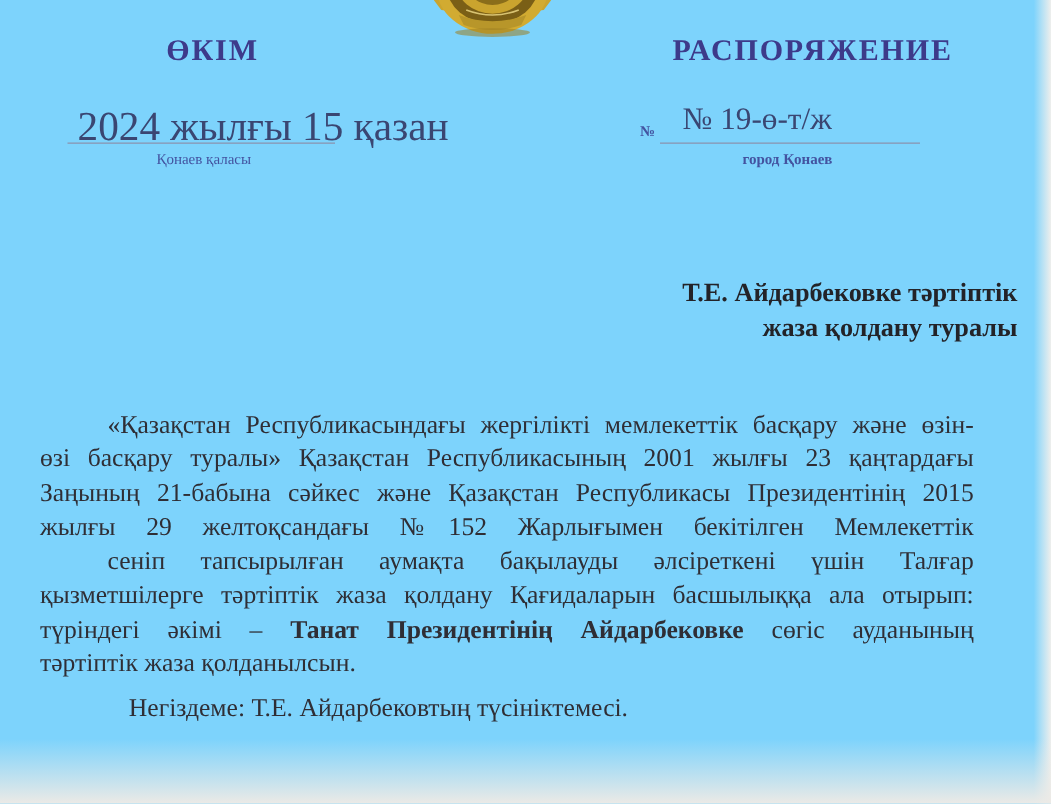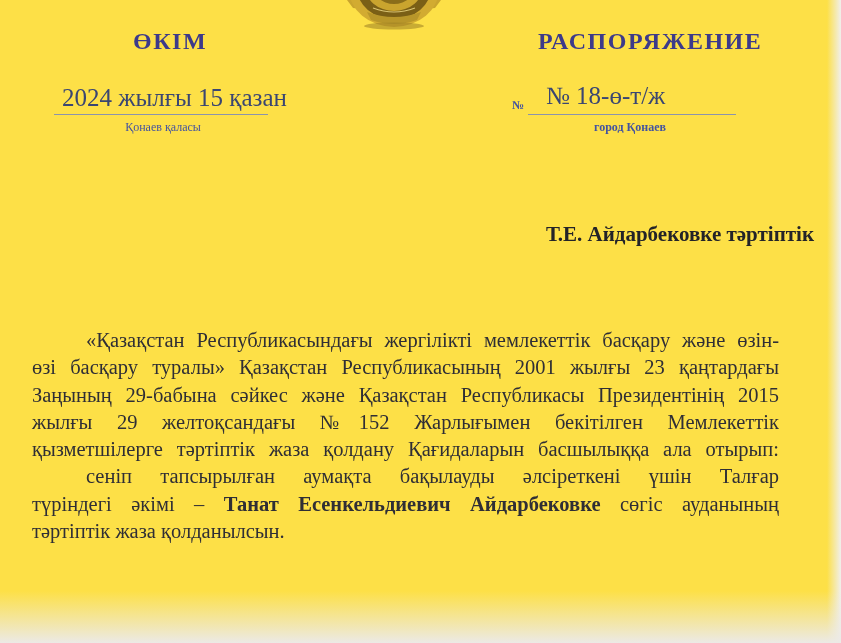--- a/index.html
+++ b/index.html
@@ -1,30 +1,30 @@
 <!DOCTYPE html>
 <html><head>
 <meta charset="utf-8">
 <style>
   html,body{margin:0;padding:0;}
-  .stage{position:relative;width:841px;height:643px;overflow:hidden;background:#fde047;
+  .stage{position:relative;width:841px;height:643px;overflow:hidden;background:#7dd3fc;
          font-family:"Liberation Serif", serif;}
   .page-shade{position:absolute;left:0;right:0;bottom:0;height:52px;
               background:linear-gradient(to bottom, rgba(251,251,249,0) 0%, #eceae6 100%);}
   .edge-shade{position:absolute;top:0;bottom:0;right:0;width:14px;
               background:linear-gradient(to right, rgba(251,251,249,0), #f0efec);}
 
   .emblem{position:absolute;left:347px;top:0;width:94px;height:30px;}
 
   .hdr{position:absolute;top:28px;font-weight:bold;font-size:24px;color:#3d3a8a;
        letter-spacing:1.5px;white-space:nowrap;}
   .hdr-left{left:133px;}
   .hdr-right{left:538px;font-family:Liberation Serif, serif;}
 
-  .date-text{position:absolute;left:62px;top:84px;font-size:25px;color:#3a4672;white-space:nowrap;}
+  .date-text{position:absolute;left:62px;top:84px;font-size:33px;color:#3a4672;white-space:nowrap;}
   .date-underline{position:absolute;left:54px;top:114px;width:214px;border-top:1.6px solid #8a93ad;}
   .date-sub{position:absolute;left:108px;top:120px;width:110px;text-align:center;
             font-size:12px;font-weight:normal;color:#4353a0;}
 
   .num-prefix{position:absolute;left:512px;top:98px;font-size:12px;font-weight:bold;color:#4353a0;}
   .num-text{position:absolute;left:546px;top:82px;font-size:25px;color:#3a4672;white-space:nowrap;}
   .num-underline{position:absolute;left:528px;top:114px;width:208px;border-top:1.6px solid #8a93ad;}
   .num-sub{position:absolute;left:582px;top:120px;width:96px;text-align:center;
            font-size:12px;font-weight:bold;color:#4353a0;}
 
@@ -58,35 +58,37 @@
   </svg>
 
   <div class="hdr hdr-left">ӨКІМ</div>
   <div class="hdr hdr-right">РАСПОРЯЖЕНИЕ</div>
 
   <div class="date-text">2024 жылғы 15 қазан</div>
   <div class="date-underline"></div>
   <div class="date-sub">Қонаев қаласы</div>
 
   <div class="num-prefix">№</div>
-  <div class="num-text">№ 18-ө-т/ж</div>
+  <div class="num-text">№ 19-ө-т/ж</div>
   <div class="num-underline"></div>
   <div class="num-sub">город Қонаев</div>
 
   <div class="doc-title">
     <div>Т.Е. Айдарбековке тәртіптік</div>
+    <div>жаза қолдану туралы</div>
   </div>
 
   <div class="body-text">
     <div class="bline indent">«Қазақстан Республикасындағы жергілікті мемлекеттік басқару және өзін-</div>
     <div class="bline">өзі басқару туралы» Қазақстан Республикасының 2001 жылғы 23 қаңтардағы</div>
-    <div class="bline">Заңының 29-бабына сәйкес және Қазақстан Республикасы Президентінің 2015</div>
+    <div class="bline">Заңының 21-бабына сәйкес және Қазақстан Республикасы Президентінің 2015</div>
     <div class="bline">жылғы 29 желтоқсандағы №152 Жарлығымен бекітілген Мемлекеттік</div>
+    <div class="bline indent">сеніп тапсырылған аумақта бақылауды әлсіреткені үшін Талғар</div>
     <div class="bline">қызметшілерге тәртіптік жаза қолдану Қағидаларын басшылыққа ала отырып:</div>
-    <div class="bline indent">сеніп тапсырылған аумақта бақылауды әлсіреткені үшін Талғар</div>
-    <div class="bline"><span>түріндегі әкімі – </span><span class="b">Танат Есенкельдиевич Айдарбековке</span><span> сөгіс ауданының</span></div>
+    <div class="bline"><span>түріндегі әкімі – </span><span class="b">Танат Президентінің Айдарбековке</span><span> сөгіс ауданының</span></div>
     <div class="bline plain">тәртіптік жаза қолданылсын.</div>
   </div>
 
+  <div class="basis">Негіздеме: Т.Е. Айдарбековтың түсініктемесі.</div>
 
   <div class="edge-shade"></div>
   <div class="page-shade"></div>
 </div>
 
 </body></html>

